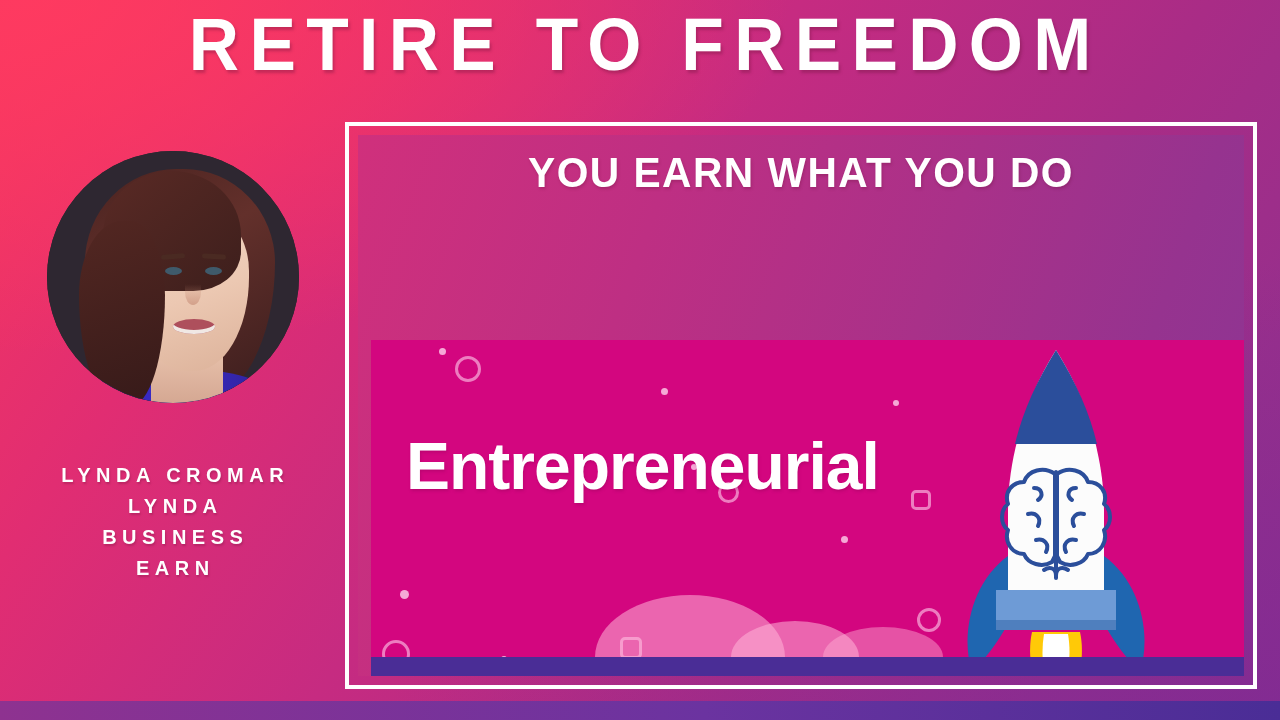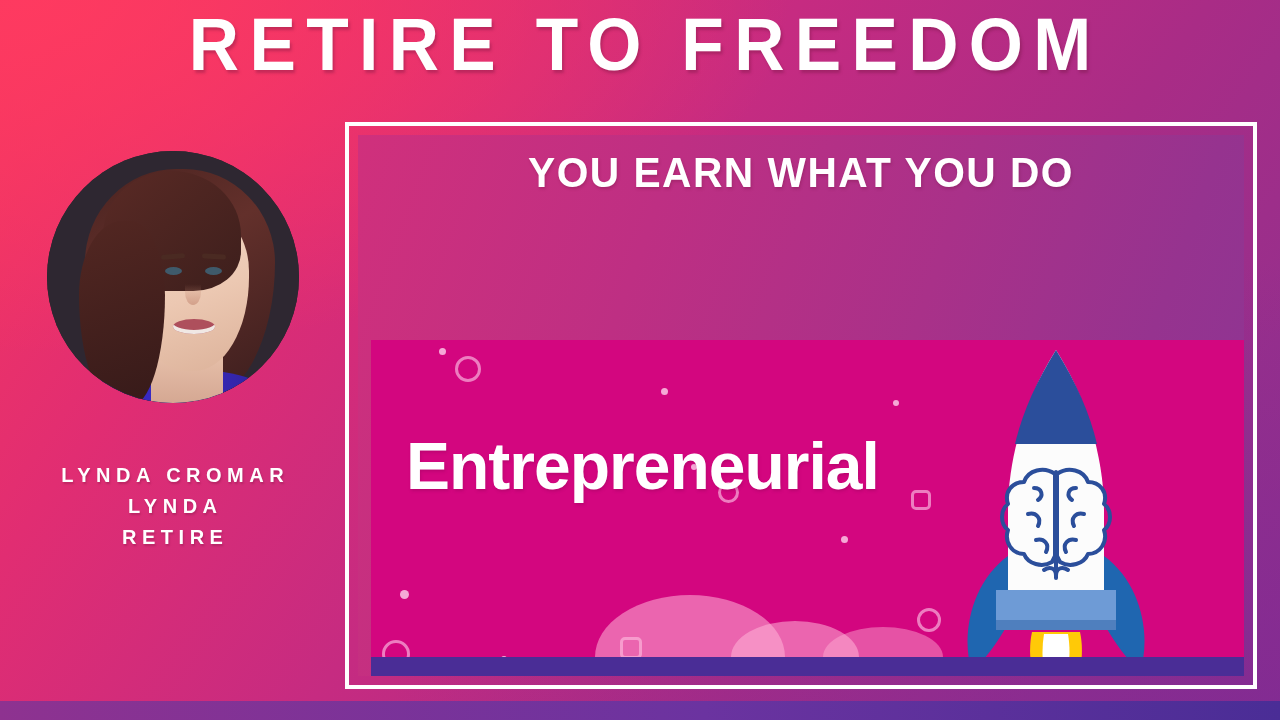--- a/index.html
+++ b/index.html
@@ -320,21 +320,22 @@
         <div class="eye-l"></div>
         <div class="eye-r"></div>
         <div class="nose"></div>
         <div class="mouth"></div>
       </div>
     </div>
 
     <div class="sidebar-text">
       <div>LYNDA CROMAR</div>
       <div>LYNDA</div>
-      <div>RETIRE</div>
+      <div>BUSINESS</div>
+      <div>EARN</div>
     </div>
   </div>
 
   <div class="frame">
     <div class="frame-inner">
 
       <div class="panel-subtitle">YOU EARN WHAT YOU DO</div>
 
       <div class="artwork">
 

